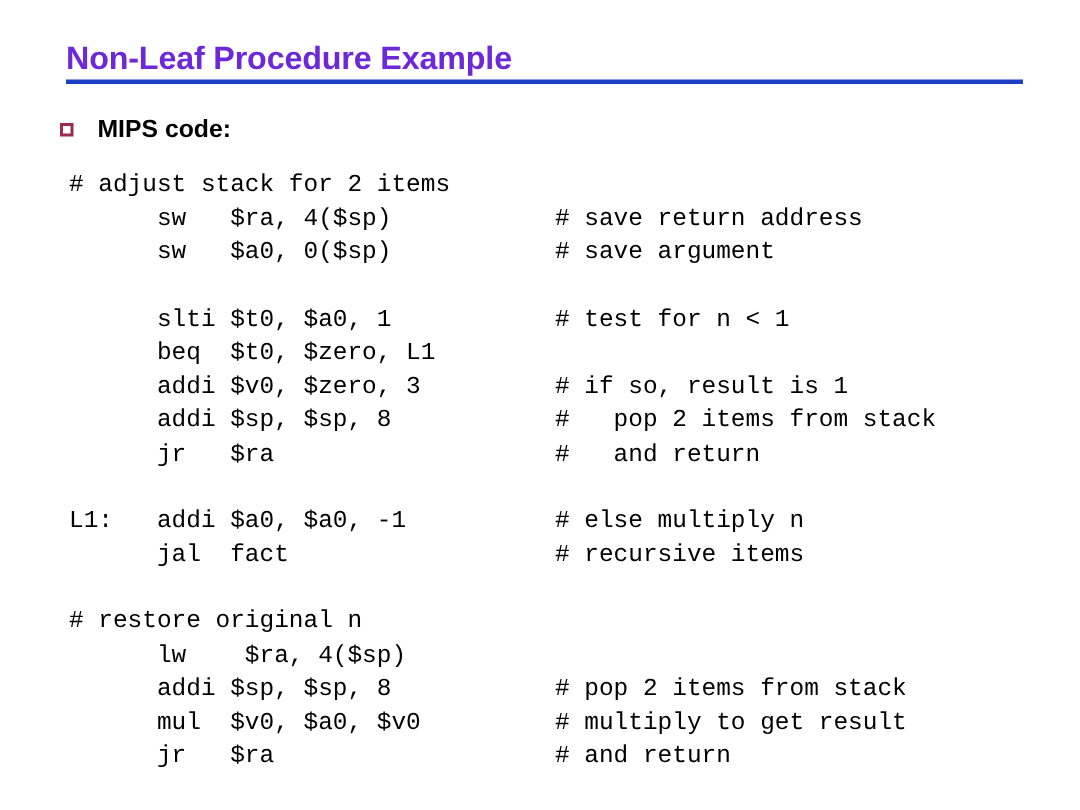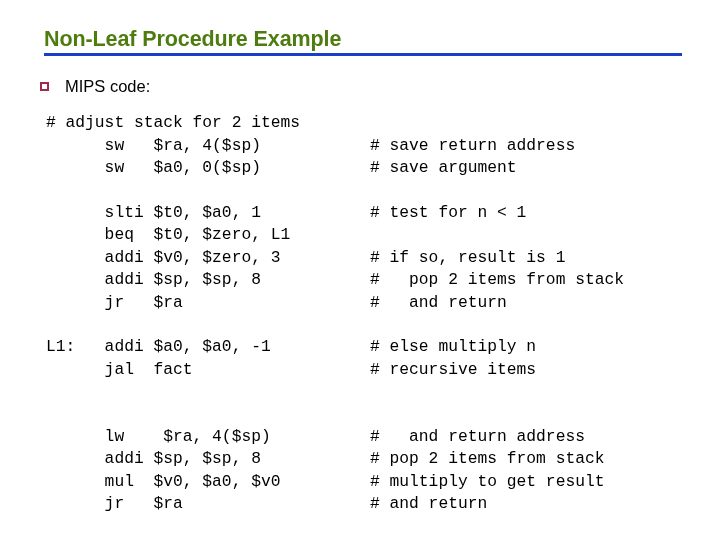--- a/index.html
+++ b/index.html
@@ -25,21 +25,21 @@
   .title-wrap {
     position: absolute;
     left: 44px;
     top: 26px;
     width: 640px;
   }
   .slide-title {
     font-family: "Liberation Sans", sans-serif;
     font-size: 21.5px;
     font-weight: bold;
-    color: #4d7c0f;
+    color: #6d28d9;
     letter-spacing: -0.1px;
     line-height: 26px;
     white-space: nowrap;
   }
   .title-rule {
     margin-top: 1px;
     width: 638px;
     height: 3px;
     background: #1A3FC4;
   }
@@ -57,21 +57,21 @@
     height: 9px;
     border: 2px solid #9E2B4C;
     background: #ffffff;
     box-sizing: border-box;
     margin-right: 16px;
     flex: 0 0 auto;
   }
   .bullet-text {
     font-family: "Liberation Sans", sans-serif;
     font-size: 16.5px;
-    font-weight: normal;
+    font-weight: bold;
     color: #000000;
     line-height: 20px;
     white-space: nowrap;
   }
 
   
   .code-area {
     position: absolute;
     left: 46px;
     top: 112px;
@@ -130,21 +130,21 @@
         <div class="code-line"><span class="code-col">      beq  $t0, $zero, L1</span><span class="comment-col"></span></div>
         <div class="code-line"><span class="code-col">      addi $v0, $zero, 3</span><span class="comment-col"># if so, result is 1</span></div>
         <div class="code-line"><span class="code-col">      addi $sp, $sp, 8</span><span class="comment-col">#   pop 2 items from stack</span></div>
         <div class="code-line"><span class="code-col">      jr   $ra</span><span class="comment-col">#   and return</span></div>
       </div>
       <div class="code-block">
         <div class="code-line"><span class="code-col">L1:   addi $a0, $a0, -1</span><span class="comment-col"># else multiply n</span></div>
         <div class="code-line"><span class="code-col">      jal  fact</span><span class="comment-col"># recursive items</span></div>
       </div>
       <div class="code-block">
-        <div class="code-line"></div>
-        <div class="code-line"><span class="code-col">      lw    $ra, 4($sp)</span><span class="comment-col">#   and return address</span></div>
+        <div class="code-line"><span class="comment-col"># restore original n</span></div>
+        <div class="code-line"><span class="code-col">      lw    $ra, 4($sp)</span></div>
         <div class="code-line"><span class="code-col">      addi $sp, $sp, 8</span><span class="comment-col"># pop 2 items from stack</span></div>
         <div class="code-line"><span class="code-col">      mul  $v0, $a0, $v0</span><span class="comment-col"># multiply to get result</span></div>
         <div class="code-line"><span class="code-col">      jr   $ra</span><span class="comment-col"># and return</span></div>
       </div>
     </div>
 
 </div>
 
 </body></html>

